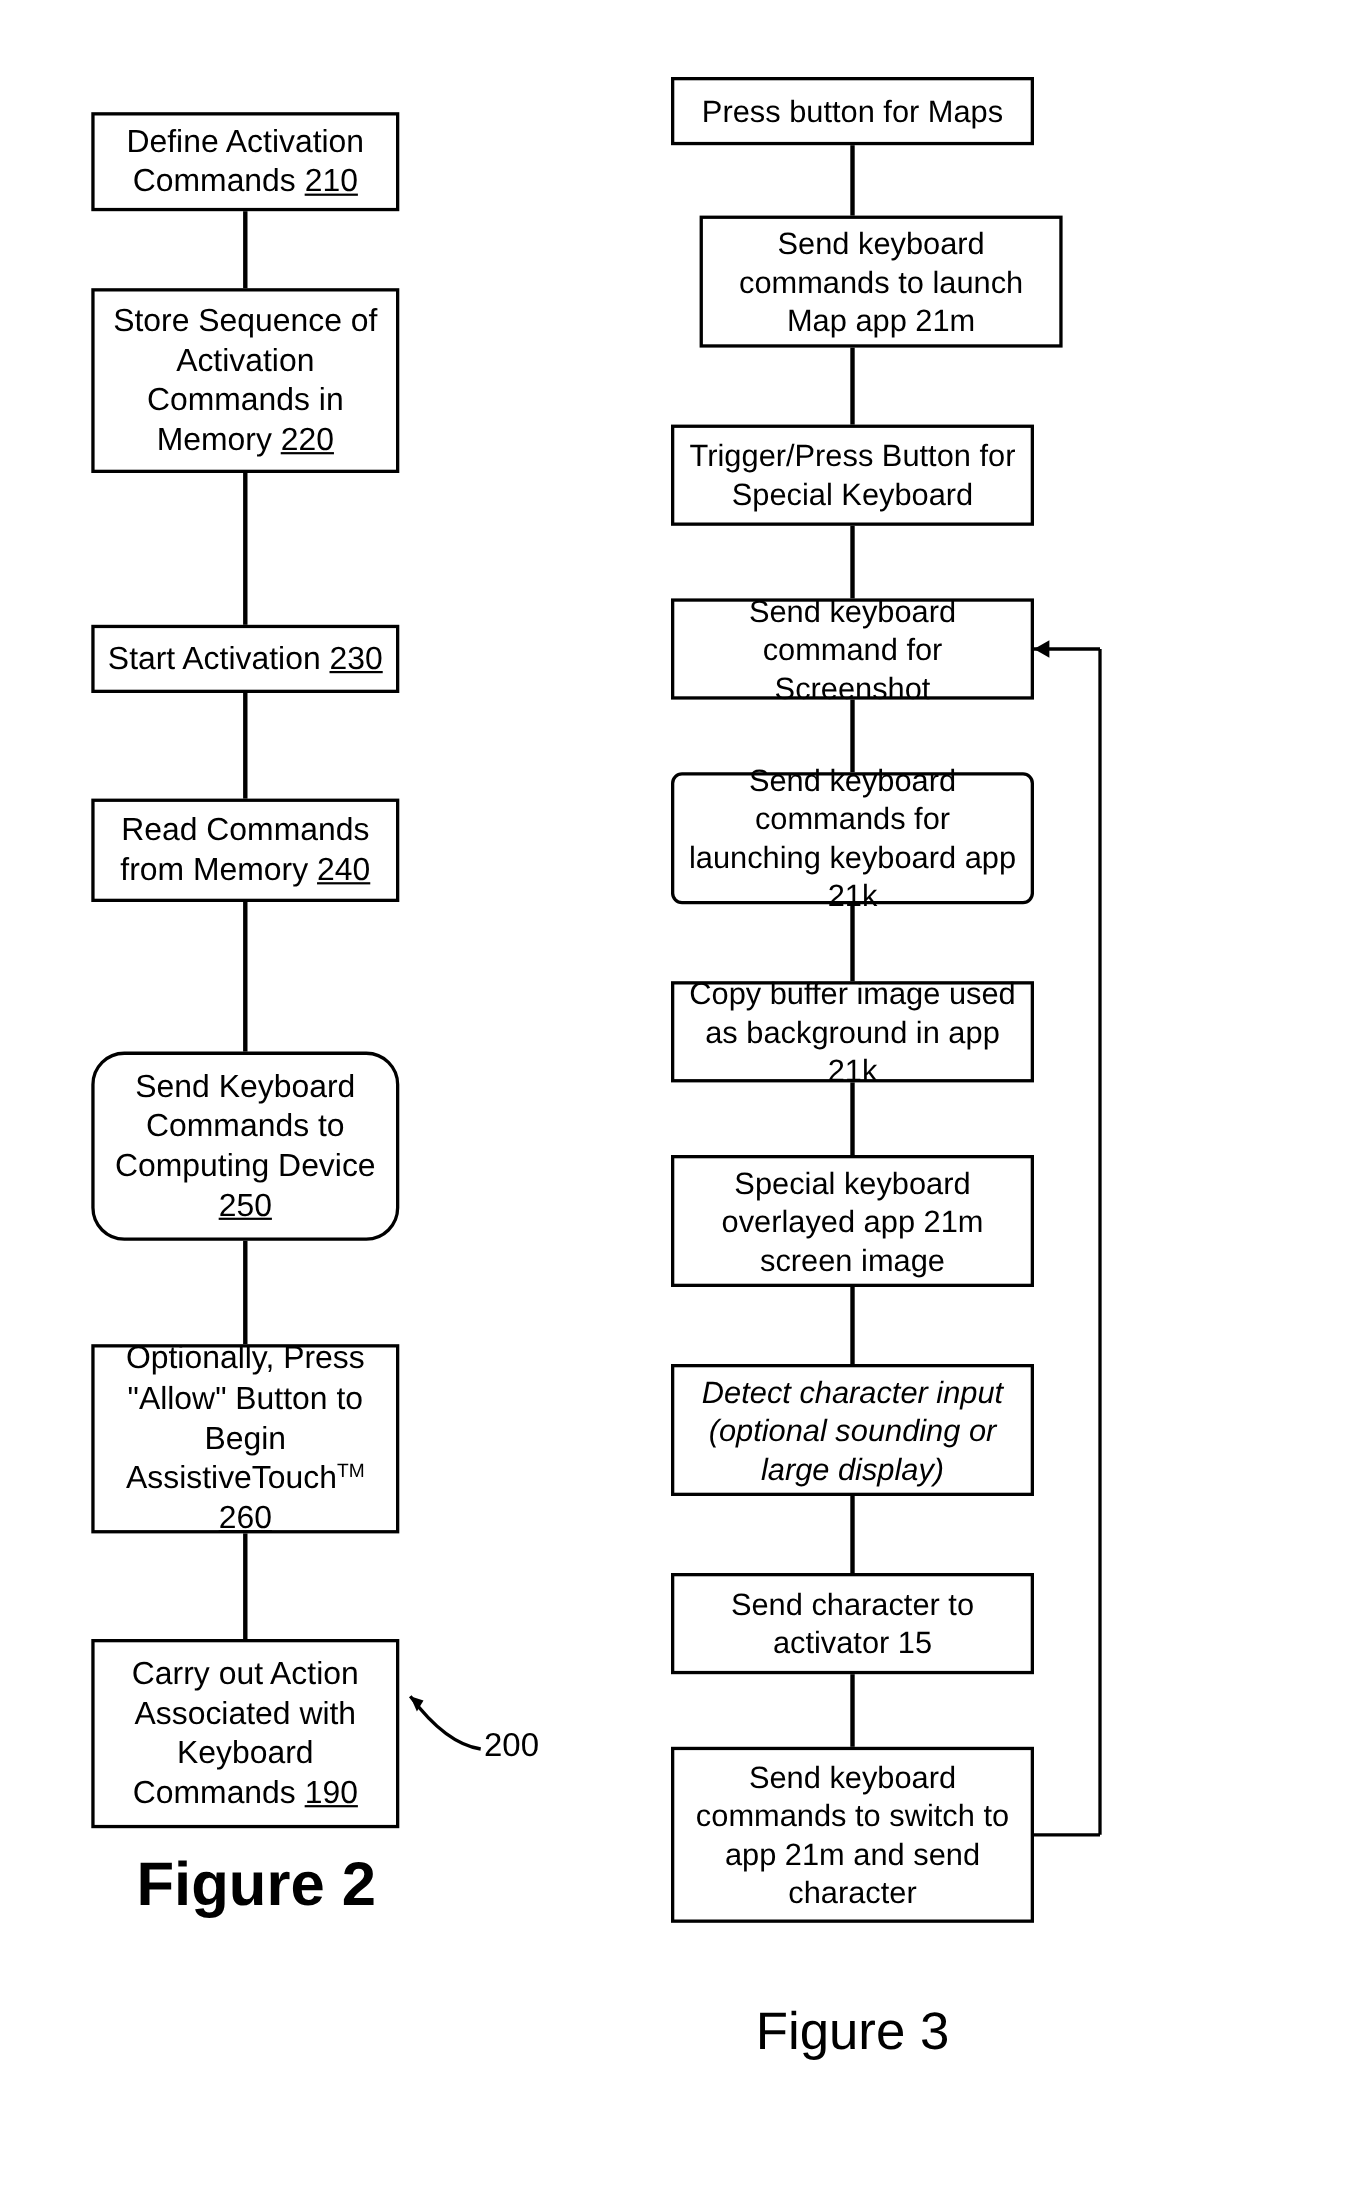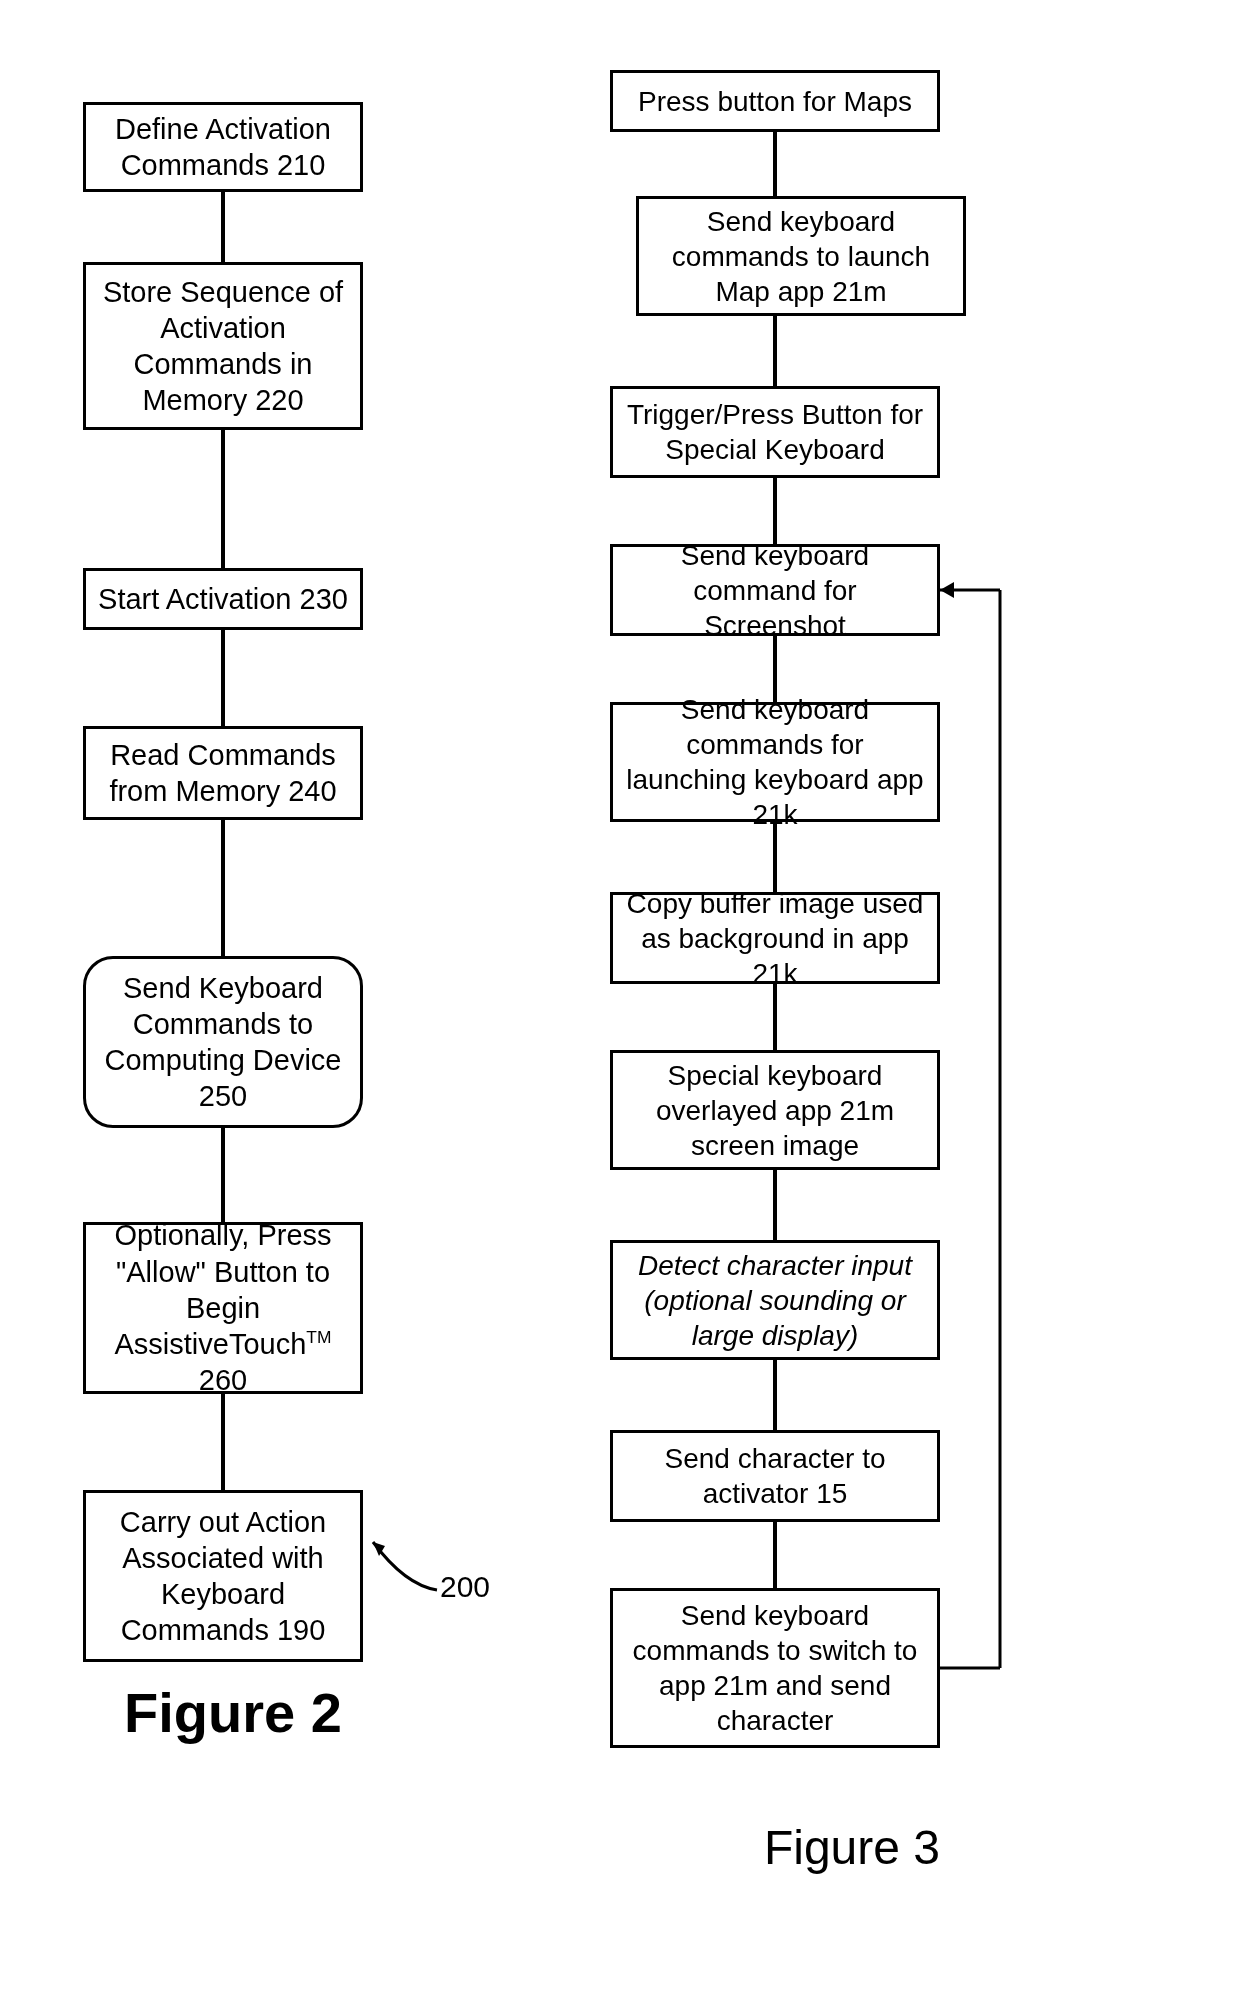--- a/index.html
+++ b/index.html
@@ -22,20 +22,21 @@
     align-items: center;
     justify-content: center;
     text-align: center;
     box-sizing: border-box;
     padding: 8px 12px;
     line-height: 1.25;
   }
   .fig2 .box { font-size: 29px; }
   .fig3 .box { font-size: 28px; }
   .ref {
+    text-decoration: underline;
   }
   .caption {
     position: absolute;
     text-align: center;
     font-family: Arial, Helvetica, sans-serif;
   }
   .cap2 { font-size: 56px; font-weight: bold; }
   .cap3 { font-size: 48px; font-weight: normal; }
   .callout {
     position: absolute;
@@ -102,21 +103,21 @@
       </div>
     <div class="box" style="left:636px; top:196px;  width:330px; height:120px;">
         <span>Send keyboard commands to launch Map app 21m</span>
       </div>
     <div class="box" style="left:610px; top:386px;  width:330px; height:92px;">
         <span>Trigger/Press Button for Special Keyboard</span>
       </div>
     <div class="box" style="left:610px; top:544px;  width:330px; height:92px;">
         <span>Send keyboard command for Screenshot</span>
       </div>
-    <div class="box" style="left:610px; top:702px;  width:330px; height:120px;">
+    <div class="box" style="left:610px; top:702px;  width:330px; height:120px;border-radius:10px;">
         <span>Send keyboard commands for launching keyboard app 21k</span>
       </div>
     <div class="box" style="left:610px; top:892px;  width:330px; height:92px;">
         <span>Copy buffer image used as background in app 21k</span>
       </div>
     <div class="box" style="left:610px; top:1050px; width:330px; height:120px;">
         <span>Special keyboard overlayed app 21m screen image</span>
       </div>
     <div class="box" style="left:610px; top:1240px; width:330px; height:120px;font-style:italic;">
         <span>Detect character input (optional sounding or large display)</span>
@@ -142,16 +143,16 @@
 
       <line x1="0" y1="1108" x2="60" y2="1108" stroke="#000" stroke-width="3"></line>
 
       <line x1="60" y1="1108" x2="60" y2="30" stroke="#000" stroke-width="3"></line>
 
       <line x1="60" y1="30" x2="0" y2="30" stroke="#000" stroke-width="3"></line>
 
       <polygon points="0,30 14,22 14,38" fill="#000"></polygon>
     </svg>
 
-    <div class="caption cap3" style="left:610px; top:1820px; width:330px;text-align:right;">Figure 3</div>
+    <div class="caption cap3" style="left:610px; top:1820px; width:330px;">Figure 3</div>
   </div>
 
 </div>
 
 </body></html>

